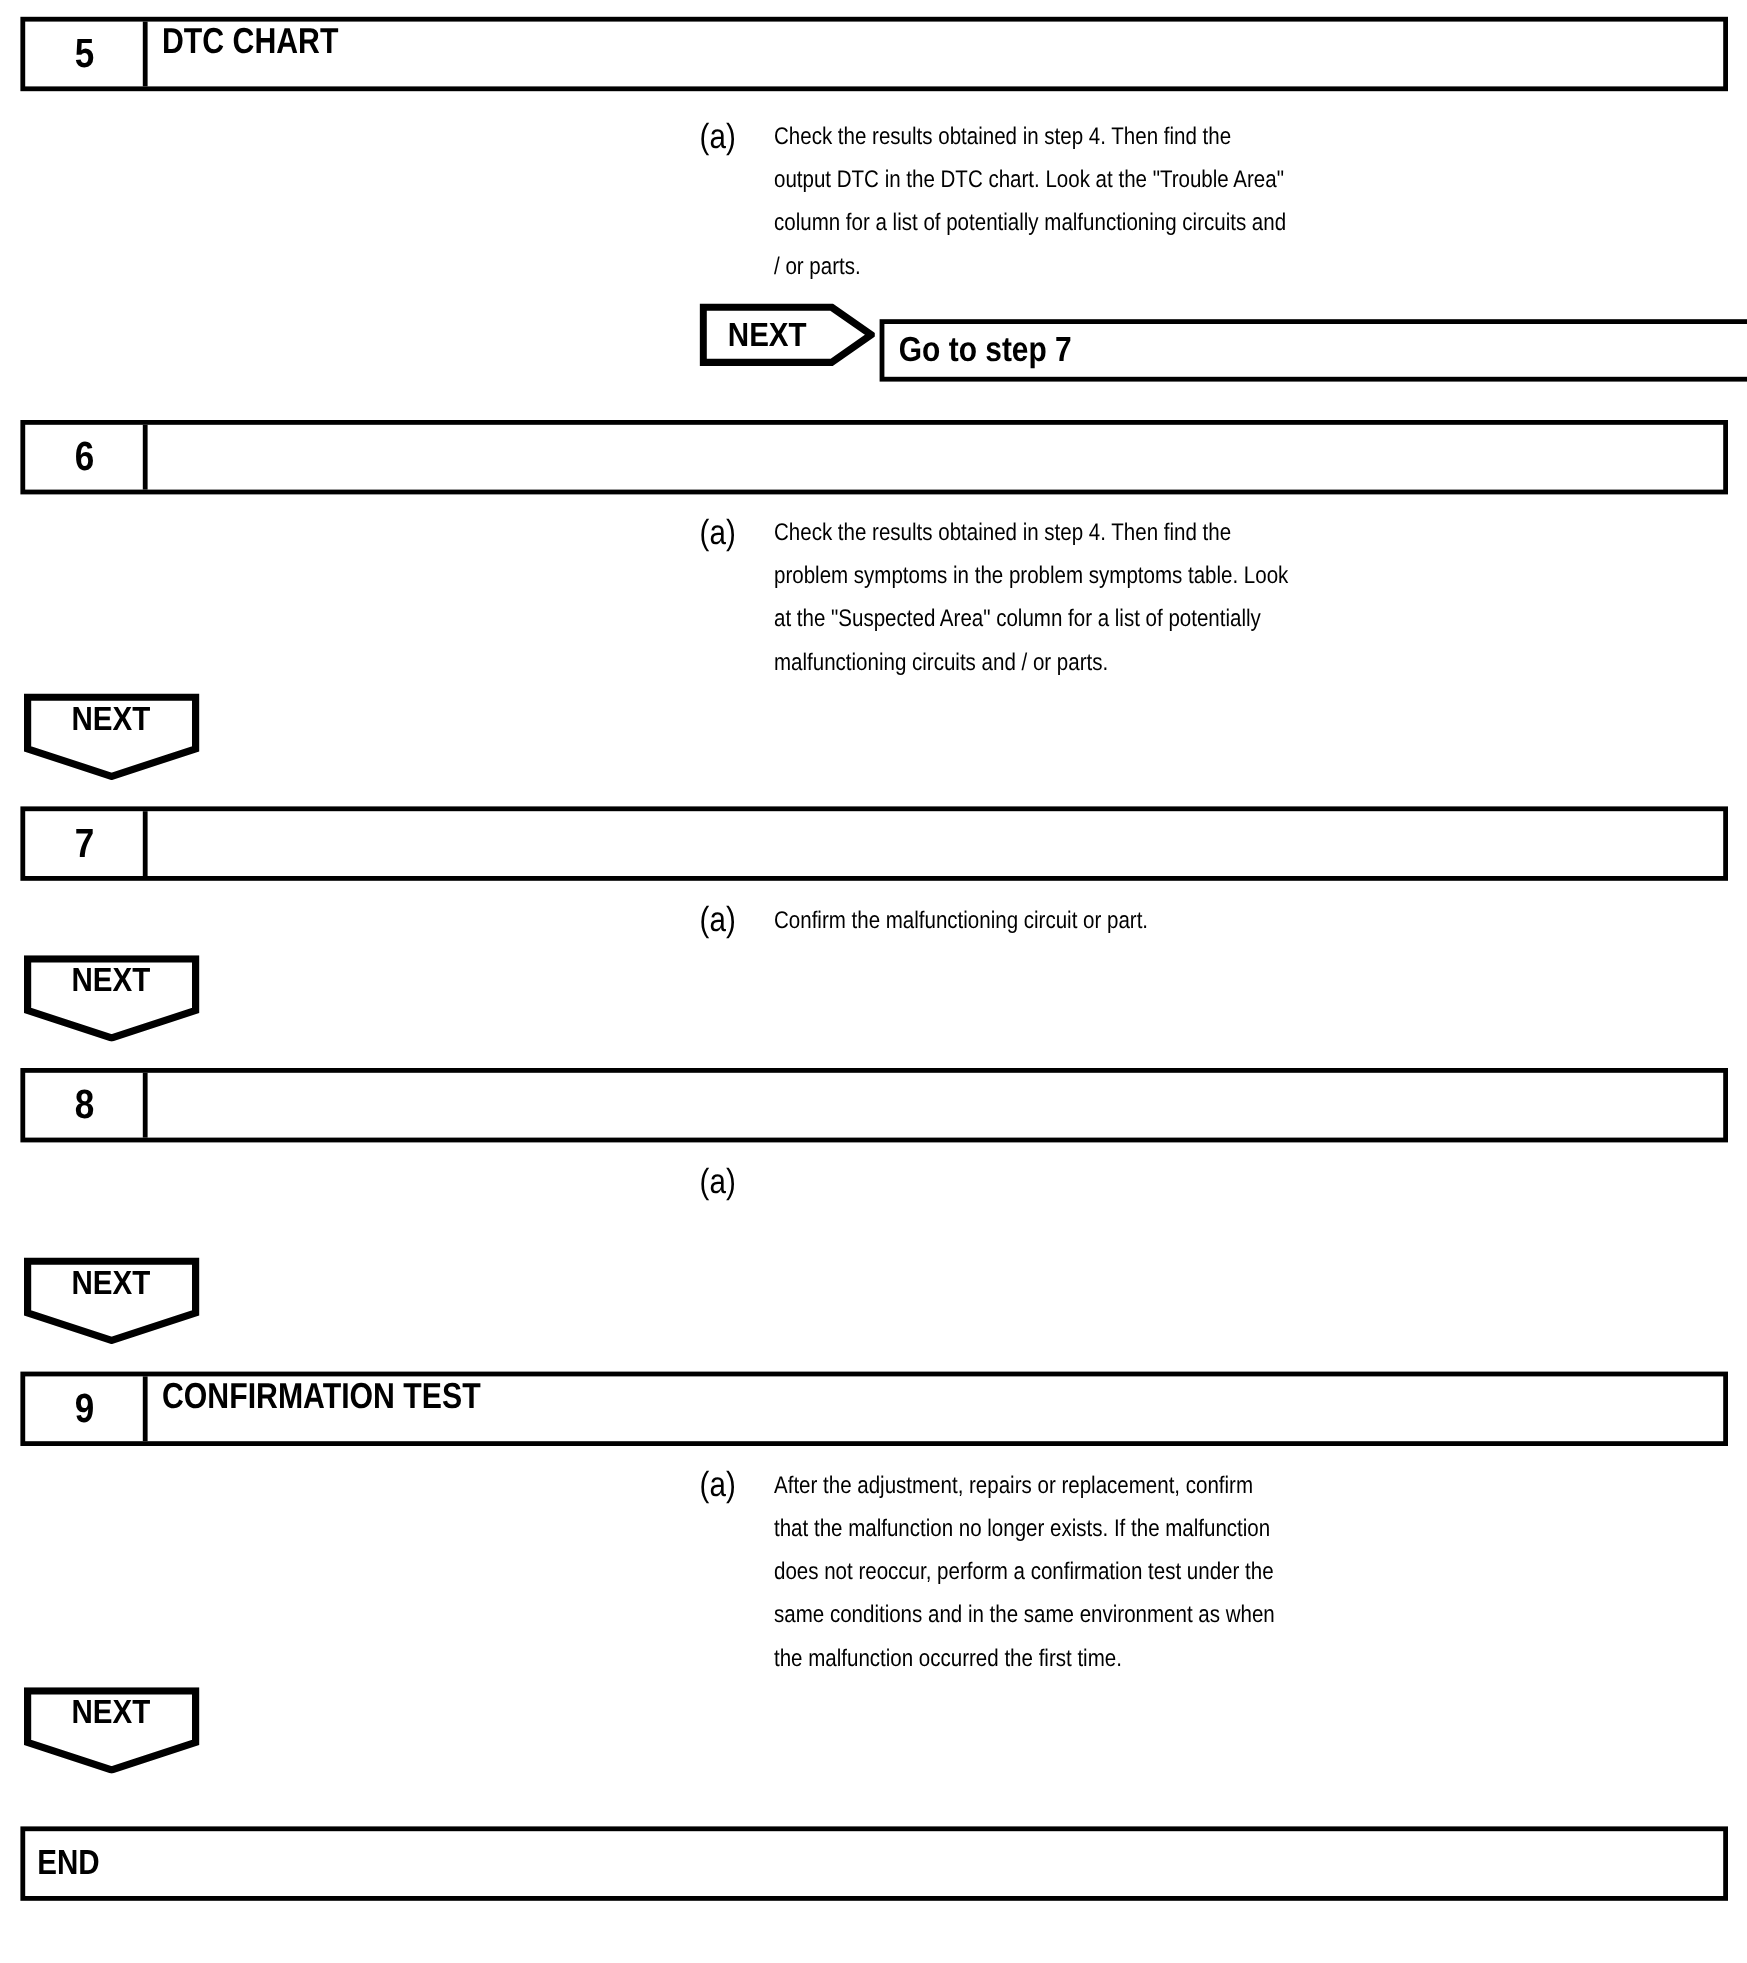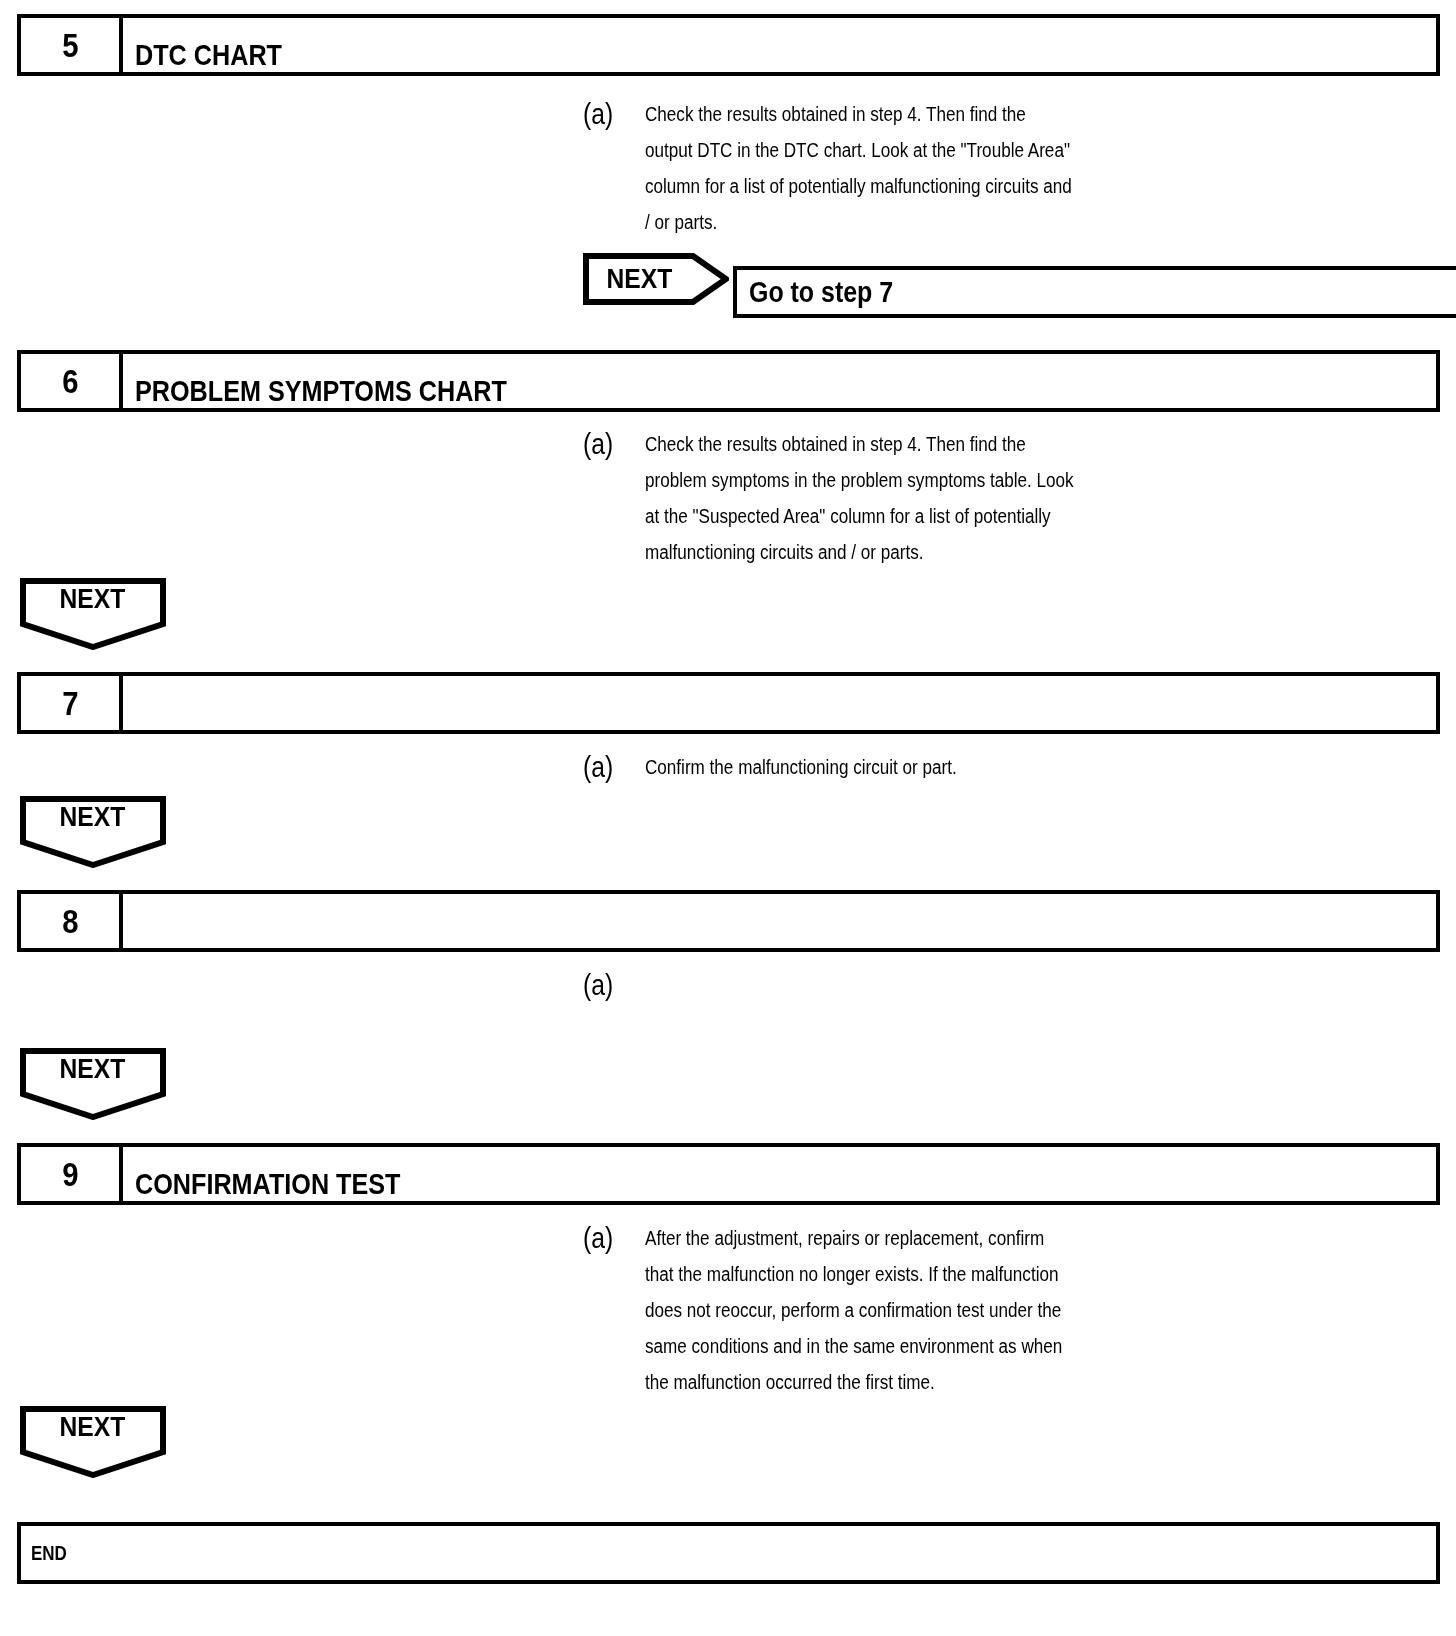--- a/index.html
+++ b/index.html
@@ -46,21 +46,21 @@
     letter-spacing: -0.5px;
     transform-origin: center center;
   }
   .step-num span {
     display: inline-block;
     transform: scaleX(0.86);
   }
   .step-title {
     flex: 1;
     display: flex;
-    align-items: flex-end;
+    align-items: flex-start;
     padding-left: 12px;
     font-size: 30px;
     font-weight: bold;
     letter-spacing: 0px;
   }
   .step-title span {
     display: inline-block;
     transform: scaleX(0.84);
     transform-origin: left center;
     white-space: nowrap;
@@ -161,21 +161,21 @@
     white-space: nowrap;
   }
   .end-box {
     position: absolute;
     border: 4px solid #000;
     box-sizing: border-box;
     display: flex;
     align-items: center;
     padding-left: 10px;
     background: #fff;
-    font-size: 20px;
+    font-size: 29px;
     font-weight: bold;
   }
   .end-box span {
     display: inline-block;
     transform: scaleX(0.85);
     transform-origin: left center;
     white-space: nowrap;
   }
 </style>
 </head>
@@ -213,23 +213,20 @@
     </div>
   </div>
 
   <div class="goto-box" style="left:733px; top:266px; width:826px; height:52px;">
     <span>Go to step 7</span>
   </div>
 
   <div class="step-header" style="top:350px;">
     <div class="step-num">
       <span>6</span>
-    </div>
-    <div class="step-title">
-      <span>PROBLEM SYMPTOMS CHART</span>
     </div>
   </div>
 
   <div class="instr" style="left:583px; top:426px; width:800px;">
     <div class="instr-label">
       <span>(a)</span>
     </div>
     <div class="instr-body">
       <span>Check the results obtained in step 4. Then find the
 problem symptoms in the problem symptoms table. Look

